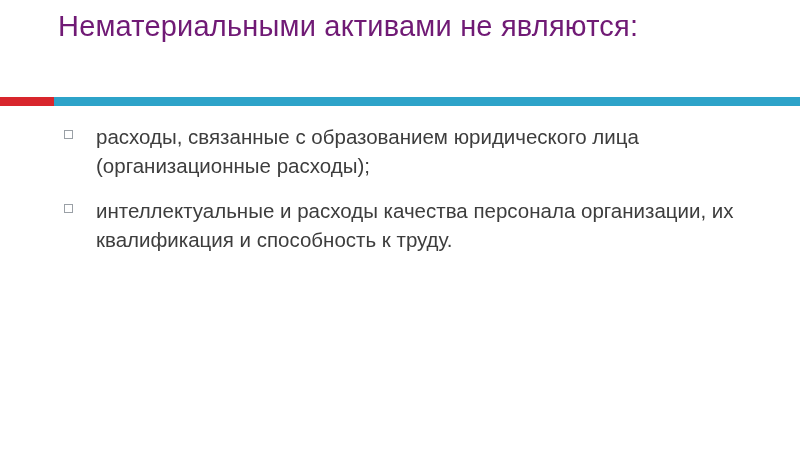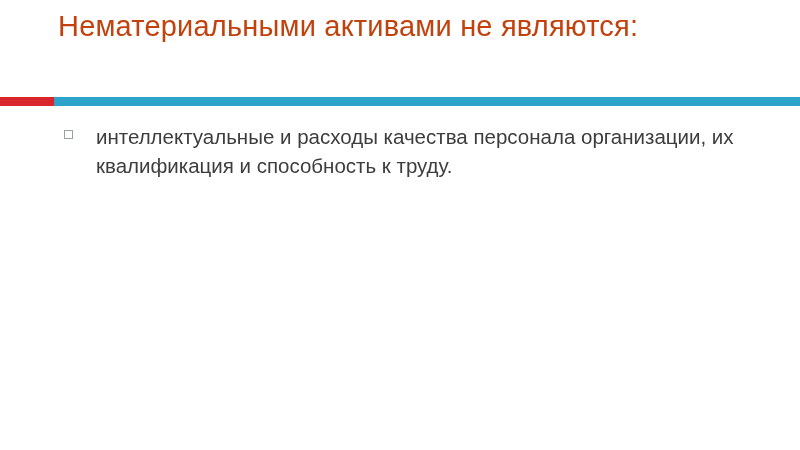--- a/index.html
+++ b/index.html
@@ -21,21 +21,21 @@
   }
   .title-block {
     position: absolute;
     left: 58px;
     top: 8px;
     width: 700px;
   }
   .slide-title {
     font-size: 29px;
     line-height: 1.28;
-    color: #c2410c;
+    color: #701a75;
     font-weight: normal;
     margin: 0;
     letter-spacing: 0.2px;
   }
   .rule-wrap {
     position: absolute;
     left: 0;
     top: 97px;
     width: 800px;
     height: 9px;
@@ -96,20 +96,24 @@
     <h1 class="slide-title">Нематериальными активами не являются:</h1>
   </div>
 
   <div class="rule-wrap">
     <div class="rule-red"></div>
     <div class="rule-blue"></div>
   </div>
 
   <div class="body-block">
 
+    <div class="bullet-item">
+      <span class="bullet-marker"></span>
+      <span class="bullet-text"> расходы, связанные с образованием юридического лица (организационные расходы);</span>
+    </div>
 
     <div class="bullet-item">
       <span class="bullet-marker"></span>
       <span class="bullet-text">интеллектуальные и расходы качества персонала организации, их квалификация и способность к труду.</span>
     </div>
 
   </div>
 
 </div>
 

